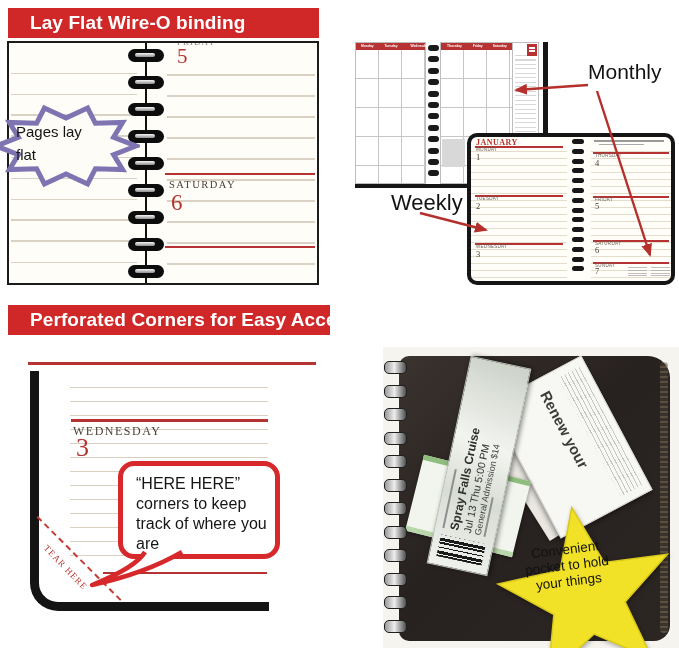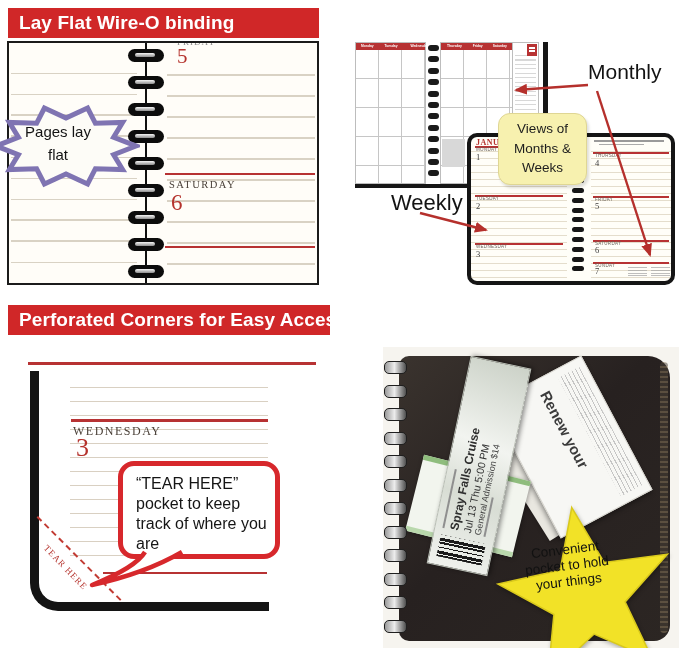--- a/index.html
+++ b/index.html
@@ -1,36 +1,36 @@
 <!DOCTYPE html>
 <html style="--banner_red: #d02728; --rule_red: #b73233; --day_red: #b5332d; --arrow_red: #b5302c; --bubble_red: #d7282c; --purple: #7f74b2; --sticky_yellow: #f7f1af; --star_yellow: #f2e227; --line_tan: #d9d2c4;"><head>
 <meta charset="utf-8">
 <style>
   html,body{margin:0;padding:0;background:#fff;}
   #stage{position:relative;width:679px;height:648px;background:#fff;overflow:hidden;
          font-family:"Liberation Sans",sans-serif;}
   .abs{position:absolute;}
-  .banner{position:absolute;height:30px;background:var(--banner_red);display:flex;align-items:center;padding-left:11px;box-sizing:border-box;}
+  .banner{position:absolute;height:30px;background:var(--banner_red);display:flex;align-items:center;padding-left:22px;box-sizing:border-box;}
   .banner b{color:#fff;font-size:19px;font-weight:700;letter-spacing:.1px;white-space:nowrap;}
 
   
   .spread1{position:absolute;left:7px;top:41px;width:312px;height:244px;border:2px solid #1b1b1b;
            background:#fffdf8;overflow:hidden;box-sizing:border-box;}
   .ruled{background-image:repeating-linear-gradient(to bottom,transparent 0 19.5px,var(--line_tan) 19.5px 21px);}
   .s1-bindline{position:absolute;left:136px;top:0;width:2px;height:240px;background:#101010;}
   .coils-lg{position:absolute;left:119px;top:6px;width:36px;}
   .coils-lg span{display:block;width:36px;height:13px;background:#0c0c0c;border-radius:7px;margin:0 0 14px 0;position:relative;}
   .coils-lg span::before{content:"";position:absolute;left:7px;top:4px;width:20px;height:4px;
       background:linear-gradient(#f6f6f6,#8d8d8d);border-radius:2px;}
   .serif{font-family:"Liberation Serif",serif;}
   .daynum{color:var(--day_red);font-family:"Liberation Serif",serif;}
   .redrule{position:absolute;height:2px;background:var(--rule_red);}
   .daylabel{font-family:"Liberation Serif",serif;color:#4a4038;letter-spacing:1.5px;}
   .burst-svg{position:absolute;left:-8px;top:102px;}
-  .burst-text{position:absolute;left:16px;top:121px;width:84px;text-align:center;font-size:15px;line-height:1.5;color:#141414;}
+  .burst-text{position:absolute;left:16px;top:121px;width:84px;text-align:left;font-size:15px;line-height:1.5;color:#141414;}
 
   
   .monthly{position:absolute;left:355px;top:42px;width:188px;height:142px;background:#fff;
            border-right:5px solid #161616;border-bottom:4px solid #161616;z-index:5;}
   .m-page{position:absolute;top:0;height:142px;border:1px solid #bdbdbd;box-sizing:border-box;background:#fff;}
   .m-head{height:7px;background:var(--rule_red);display:flex;}
   .m-head b{flex:1;color:#fff;font-size:6px;font-weight:700;text-align:center;line-height:7px;
             transform:scale(.55);transform-origin:center;white-space:nowrap;}
   .m-cells{height:133px;background-image:
       repeating-linear-gradient(to right,transparent 0 22px,#c6c6c6 22px 23px),
@@ -226,21 +226,20 @@
     <div class="w-rule" style="left:122px;top:103px;width:76px;"></div>
     <div class="w-lab" style="left:124px;top:104px;">SATURDAY</div>
     <div class="w-num" style="left:124px;top:108px;">6</div>
     <div class="w-rule" style="left:122px;top:125px;width:76px;"></div>
     <div class="w-lab" style="left:124px;top:126px;">SUNDAY</div>
     <div class="w-num" style="left:124px;top:129px;">7</div>
     <div class="minical" style="left:157px;top:130px;"></div>
     <div class="minical" style="left:180px;top:130px;"></div>
   </div>
 
-  <div class="sticky">Views of Months &amp; Weeks</div>
   <div class="biglabel" style="left:588px;top:60px;font-size:21px;">Monthly</div>
   <div class="biglabel" style="left:391px;top:190px;font-size:22px;">Weekly</div>
 
   <svg id="arrows" width="679" height="648" viewBox="0 0 679 648">
     <defs>
       <marker id="ah" markerUnits="userSpaceOnUse" markerWidth="13" markerHeight="11" refX="11" refY="5.5" orient="auto">
         <path d="M0,0 L13,5.5 L0,11 Z" fill="#b5302c"></path>
       </marker>
     </defs>
     <line x1="588" y1="85" x2="516" y2="90" stroke="#b5302c" stroke-width="2.4" marker-end="url(#ah)"></line>
@@ -256,21 +255,21 @@
   <div class="page3"></div>
   <div class="abs ruled" style="left:70px;top:374px;width:198px;height:186px;background-image:repeating-linear-gradient(to bottom,transparent 0 12.5px,#d9d0c2 12.5px 14px);"></div>
   <div class="redrule" style="left:71px;top:419px;width:197px;height:2.5px;"></div>
   <div class="abs daylabel" style="left:73px;top:424px;font-size:12px;">WEDNESDAY</div>
   <div class="abs daynum" style="left:76px;top:433px;font-size:26px;">3</div>
   <div class="redrule" style="left:103px;top:572px;width:164px;"></div>
 
   <div class="dashcut"></div>
   <div class="tearhere">TEAR HERE</div>
 
-  <div class="bubble">“TEAR HERE” pocket to keep track of where you are</div>
+  <div class="bubble">“HERE HERE” corners to keep track of where you are</div>
   <svg class="tail" width="110" height="40" viewBox="0 0 110 40">
     <path d="M98,3 C74,17 40,29 8,36 C38,24 55,13 61,3" fill="#ffffff" stroke="#d7282c" stroke-width="4.5" stroke-linejoin="round"></path>
   </svg>
 
 
   <div class="photo">
     <div class="cover"></div>
     <div class="sheet-back"></div>
     <div class="renew">
       <div class="rp-lines"></div>

